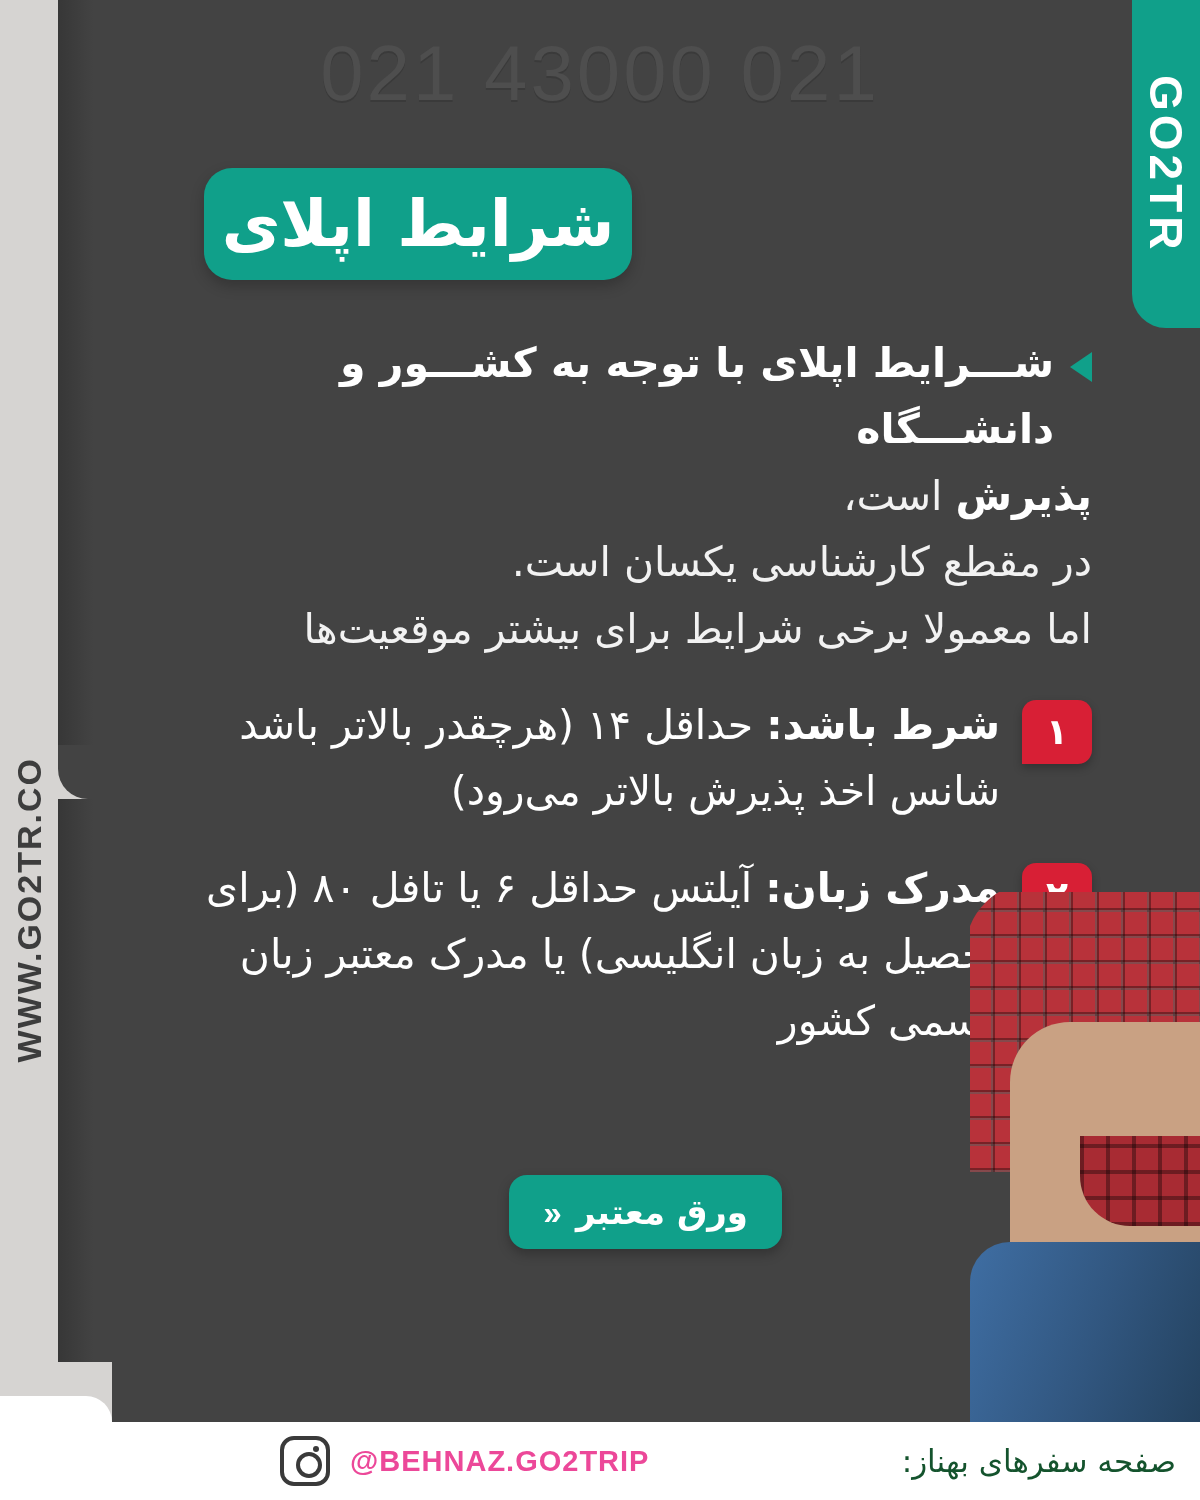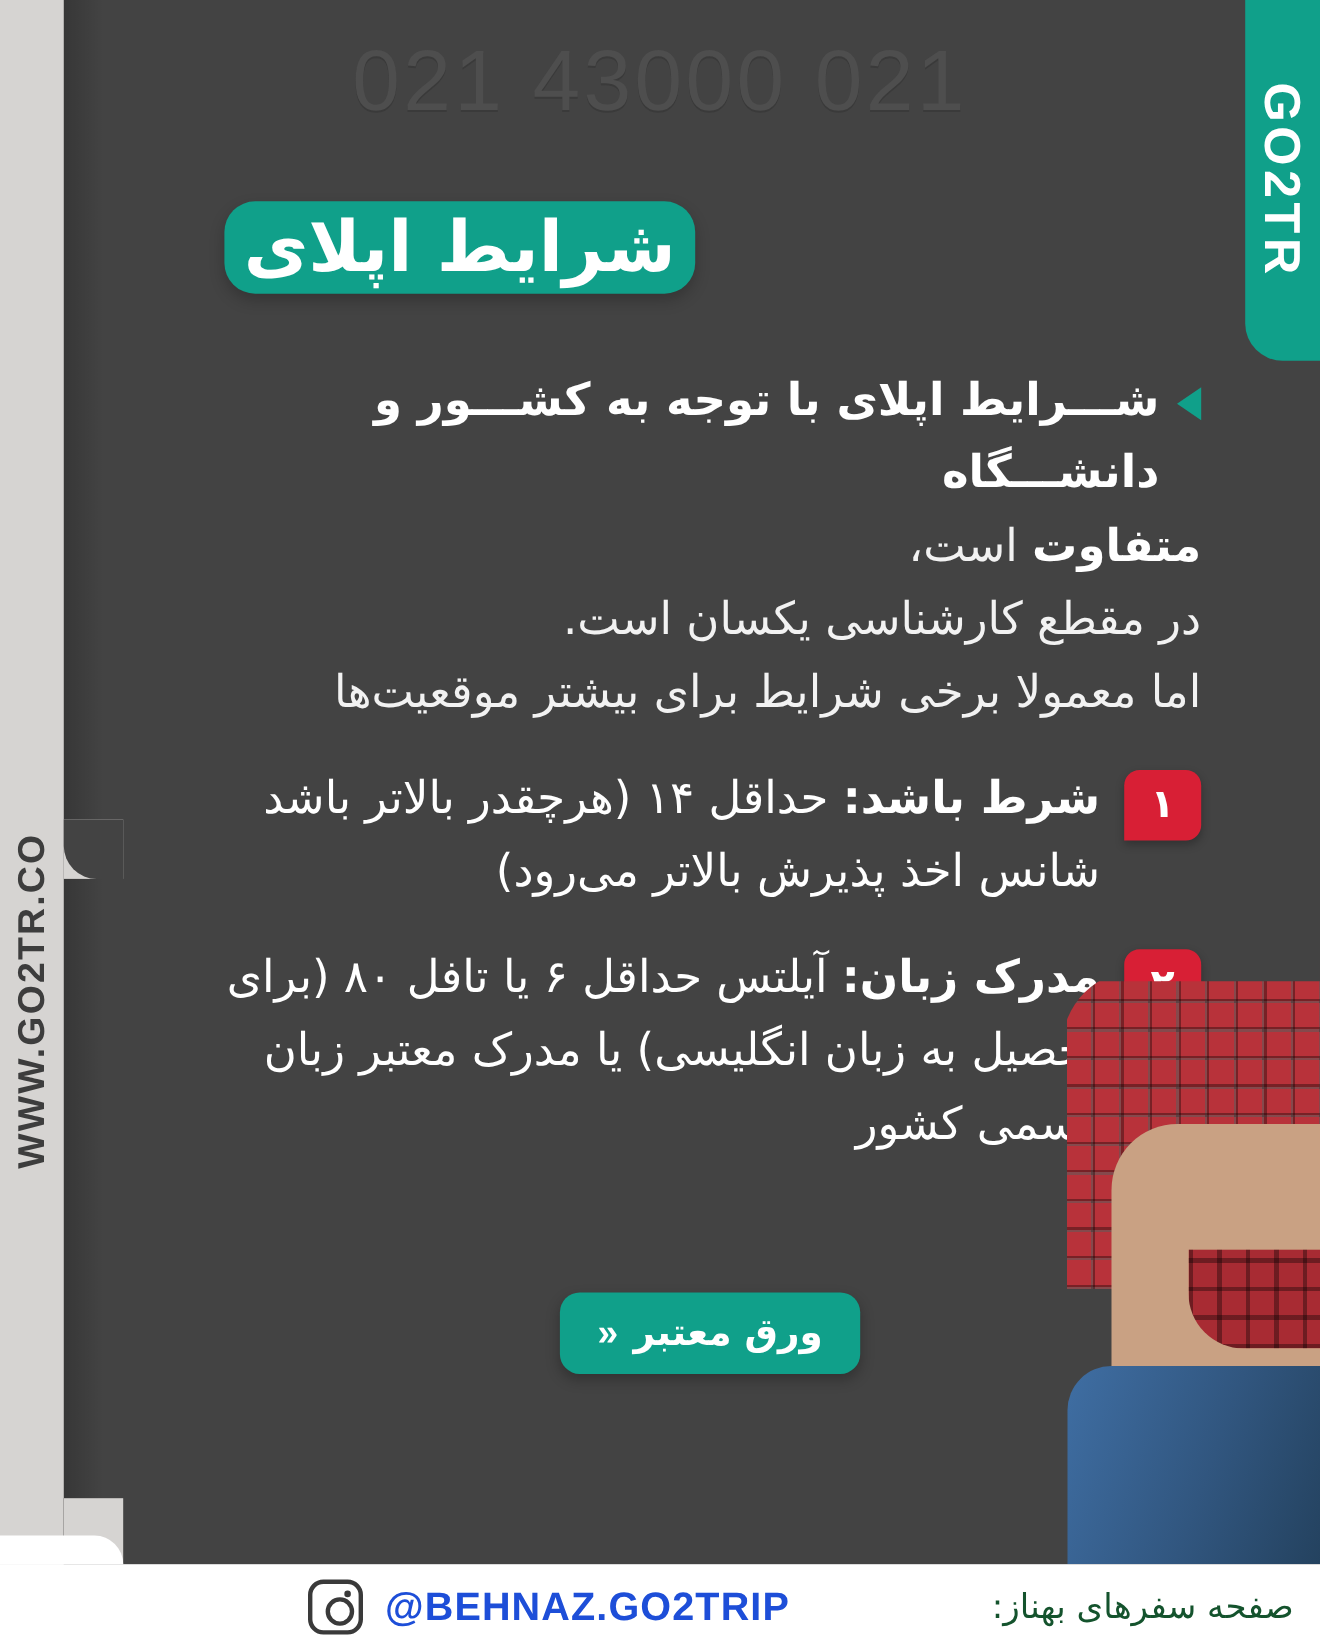--- a/index.html
+++ b/index.html
@@ -126,30 +126,29 @@
     font-size: 46px;
     letter-spacing: 4px;
     color: #ffffff;
     direction: ltr;
   }
 
   
   .title-pill {
     position: absolute;
     right: 568px; top: 168px;
-    width: 428px; height: 84px;
+    width: 428px; height: 112px;
     background: #10a08a;
     border-radius: 28px;
     border-top-right-radius: 28px;
     border-bottom-left-radius: 28px;
     display: flex;
     align-items: center;
     justify-content: center;
     box-shadow: 0 6px 14px rgba(0,0,0,0.22);
-    margin-top: 15px;
   }
   .title-pill h1 {
     font-family: "DejaVu Sans", sans-serif;
     font-weight: 700;
     font-size: 64px;
     color: #ffffff;
     letter-spacing: 0;
     line-height: 1;
   }
 
@@ -301,24 +300,24 @@
     position: absolute;
     right: 24px;
     font-size: 31px;
     color: #14532d;
     font-weight: 400;
   }
   .footer-handle {
     position: absolute;
     left: 350px;
     font-family: "Liberation Sans", sans-serif;
-    font-size: 36px;
+    font-size: 29px;
     font-weight: 700;
     letter-spacing: 1px;
-    color: #1d4ed8;
+    color: #ec4899;
     direction: ltr;
   }
   .ig-icon {
     position: absolute;
     left: 280px;
     width: 50px; height: 50px;
     border: 4px solid #3a3a3a;
     border-radius: 14px;
   }
   .ig-icon:before {
@@ -373,21 +372,21 @@
   <div class="title-pill">
     <h1>شرایط اپلای</h1>
   </div>
 
   <div class="content">
 
     <div class="intro">
       <span class="tri-bullet"></span>
       <span class="line1 bold">شـــرایط اپلای با توجه به کشـــور و دانشـــگاه</span>
       <span class="line2">
-        <span class="bold">متفاوت</span><span> است،</span>
+        <span class="bold">پذیرش</span><span> است،</span>
       </span>
       <span class="line3">در مقطع کارشناسی یکسان است.</span>
       <span class="line3">اما معمولا برخی شرایط برای بیشتر موقعیت‌ها</span>
     </div>
 
     <div class="item">
       <span class="badge">۱</span>
       <span class="lbl">شرط باشد:</span><span> حداقل ۱۴ (هرچقدر بالاتر باشد شانس اخذ پذیرش بالاتر می‌رود)</span>
     </div>
 

